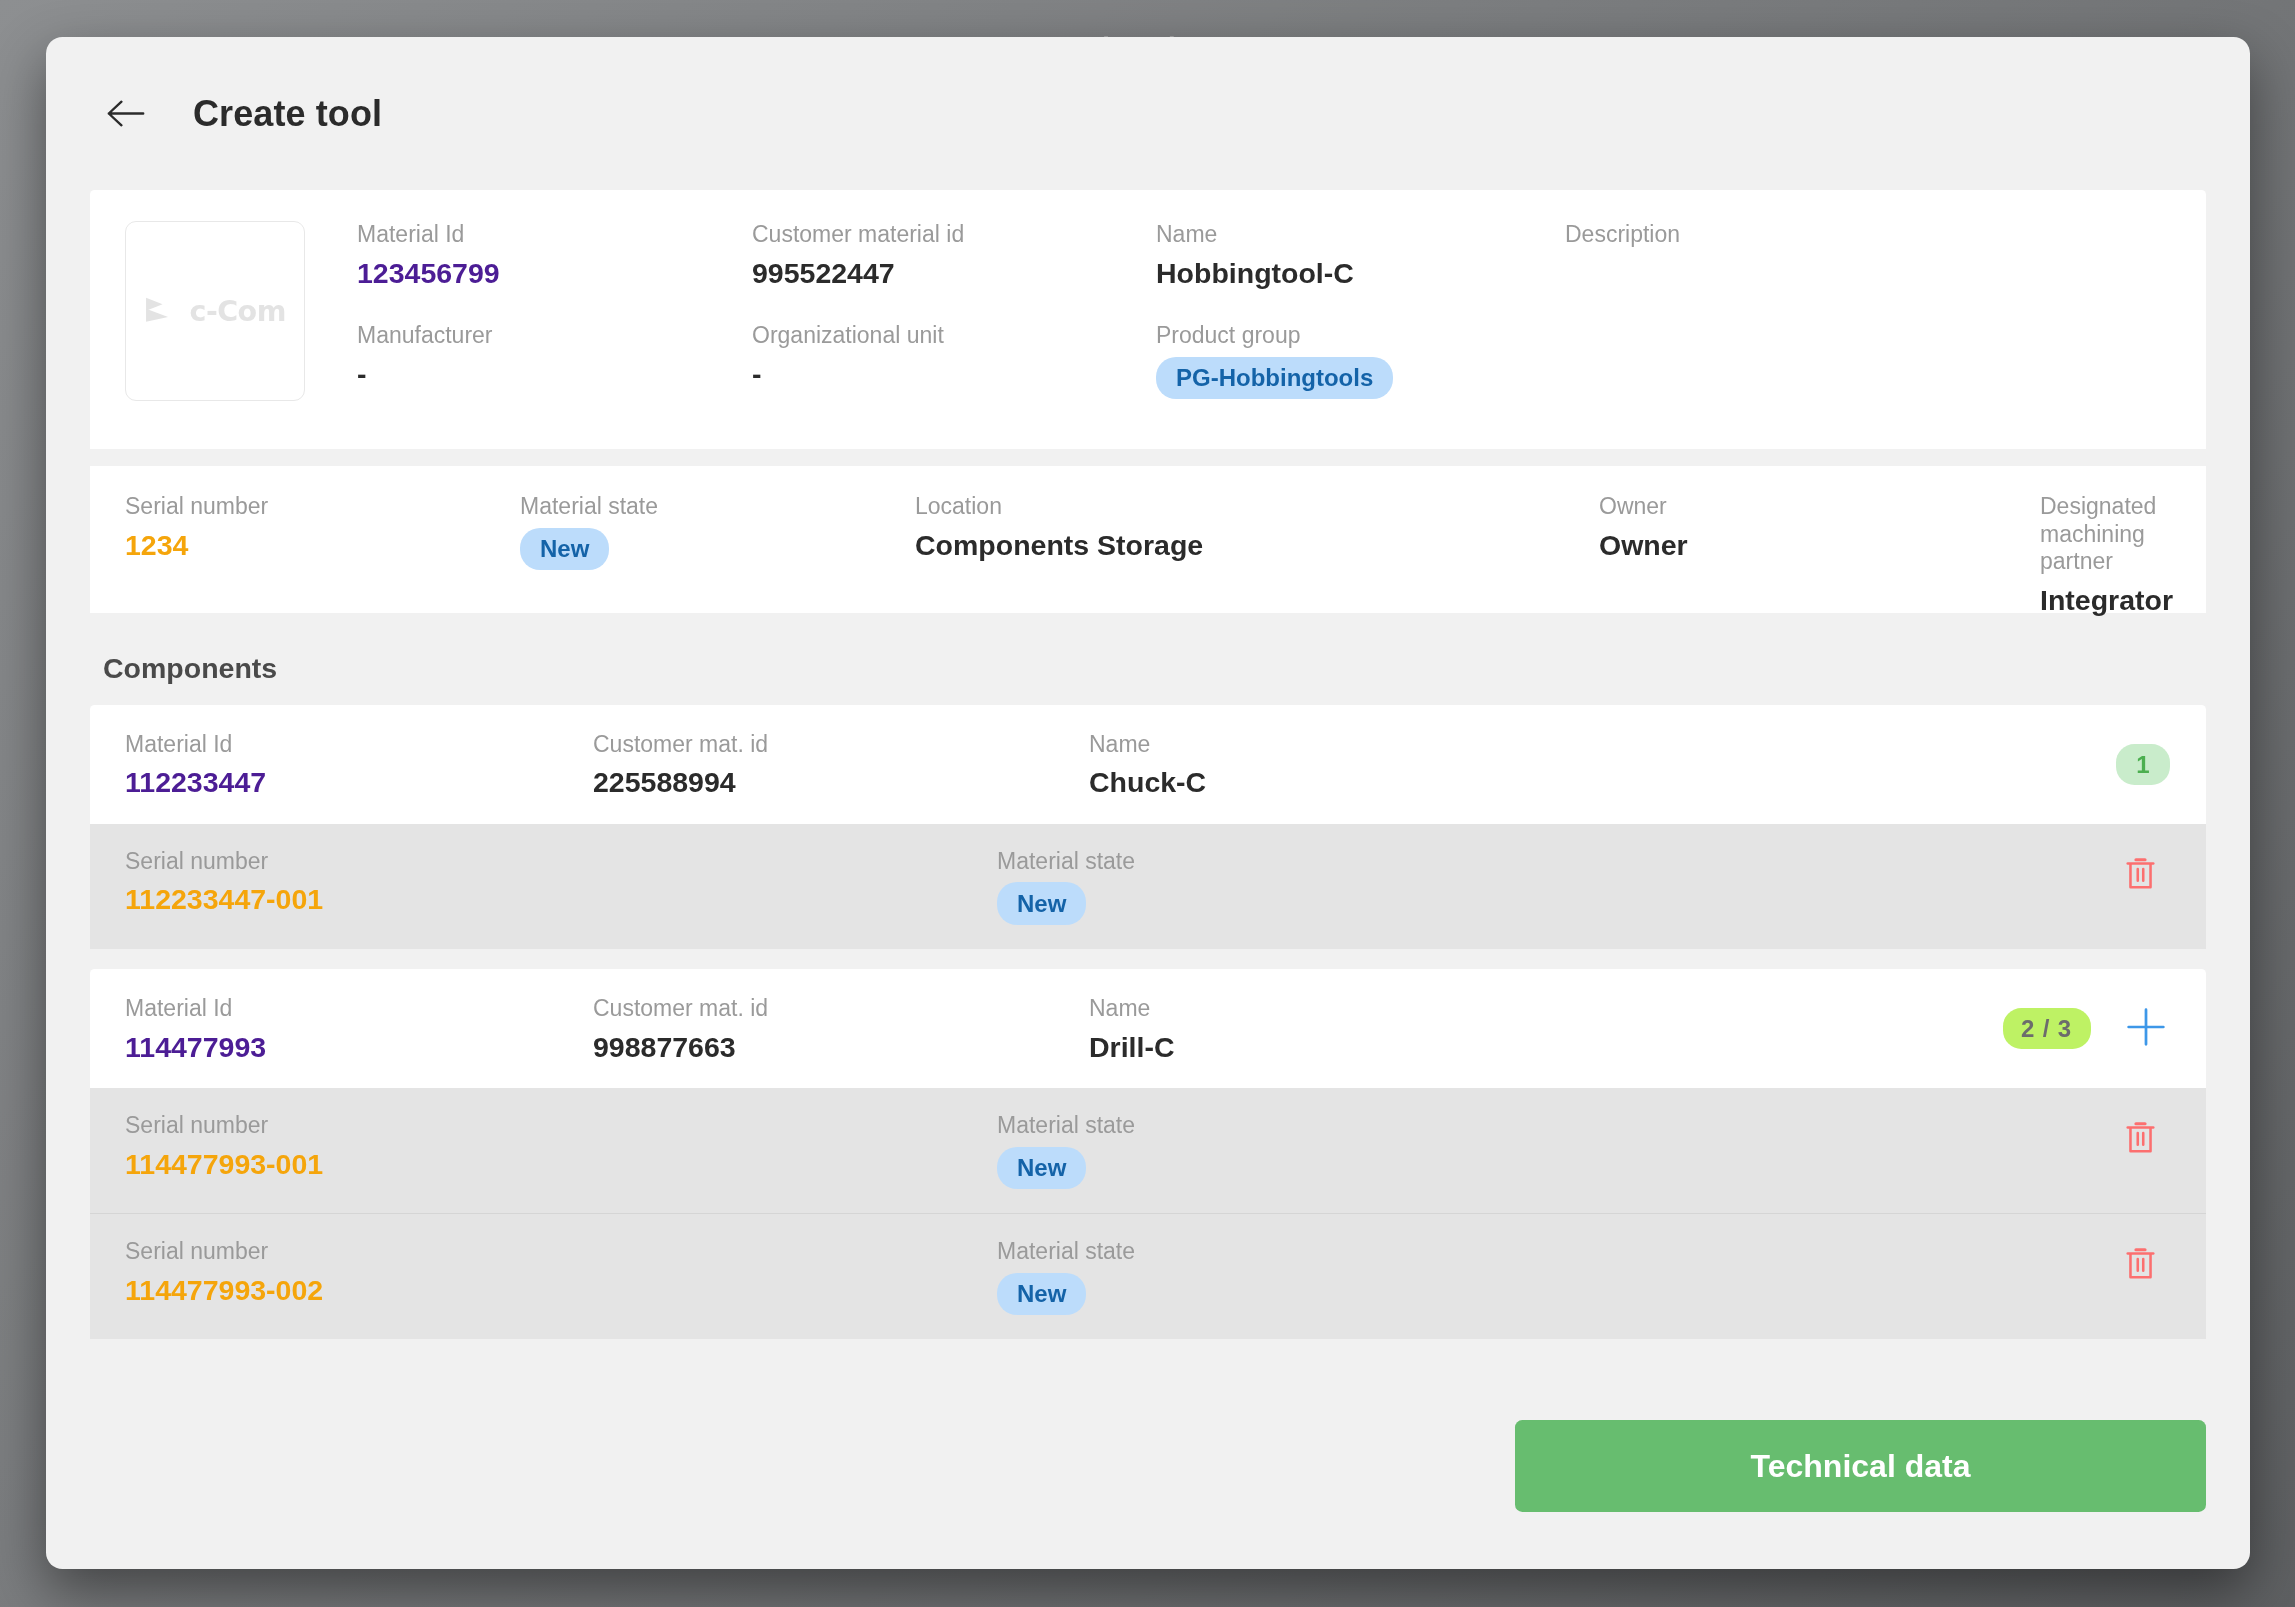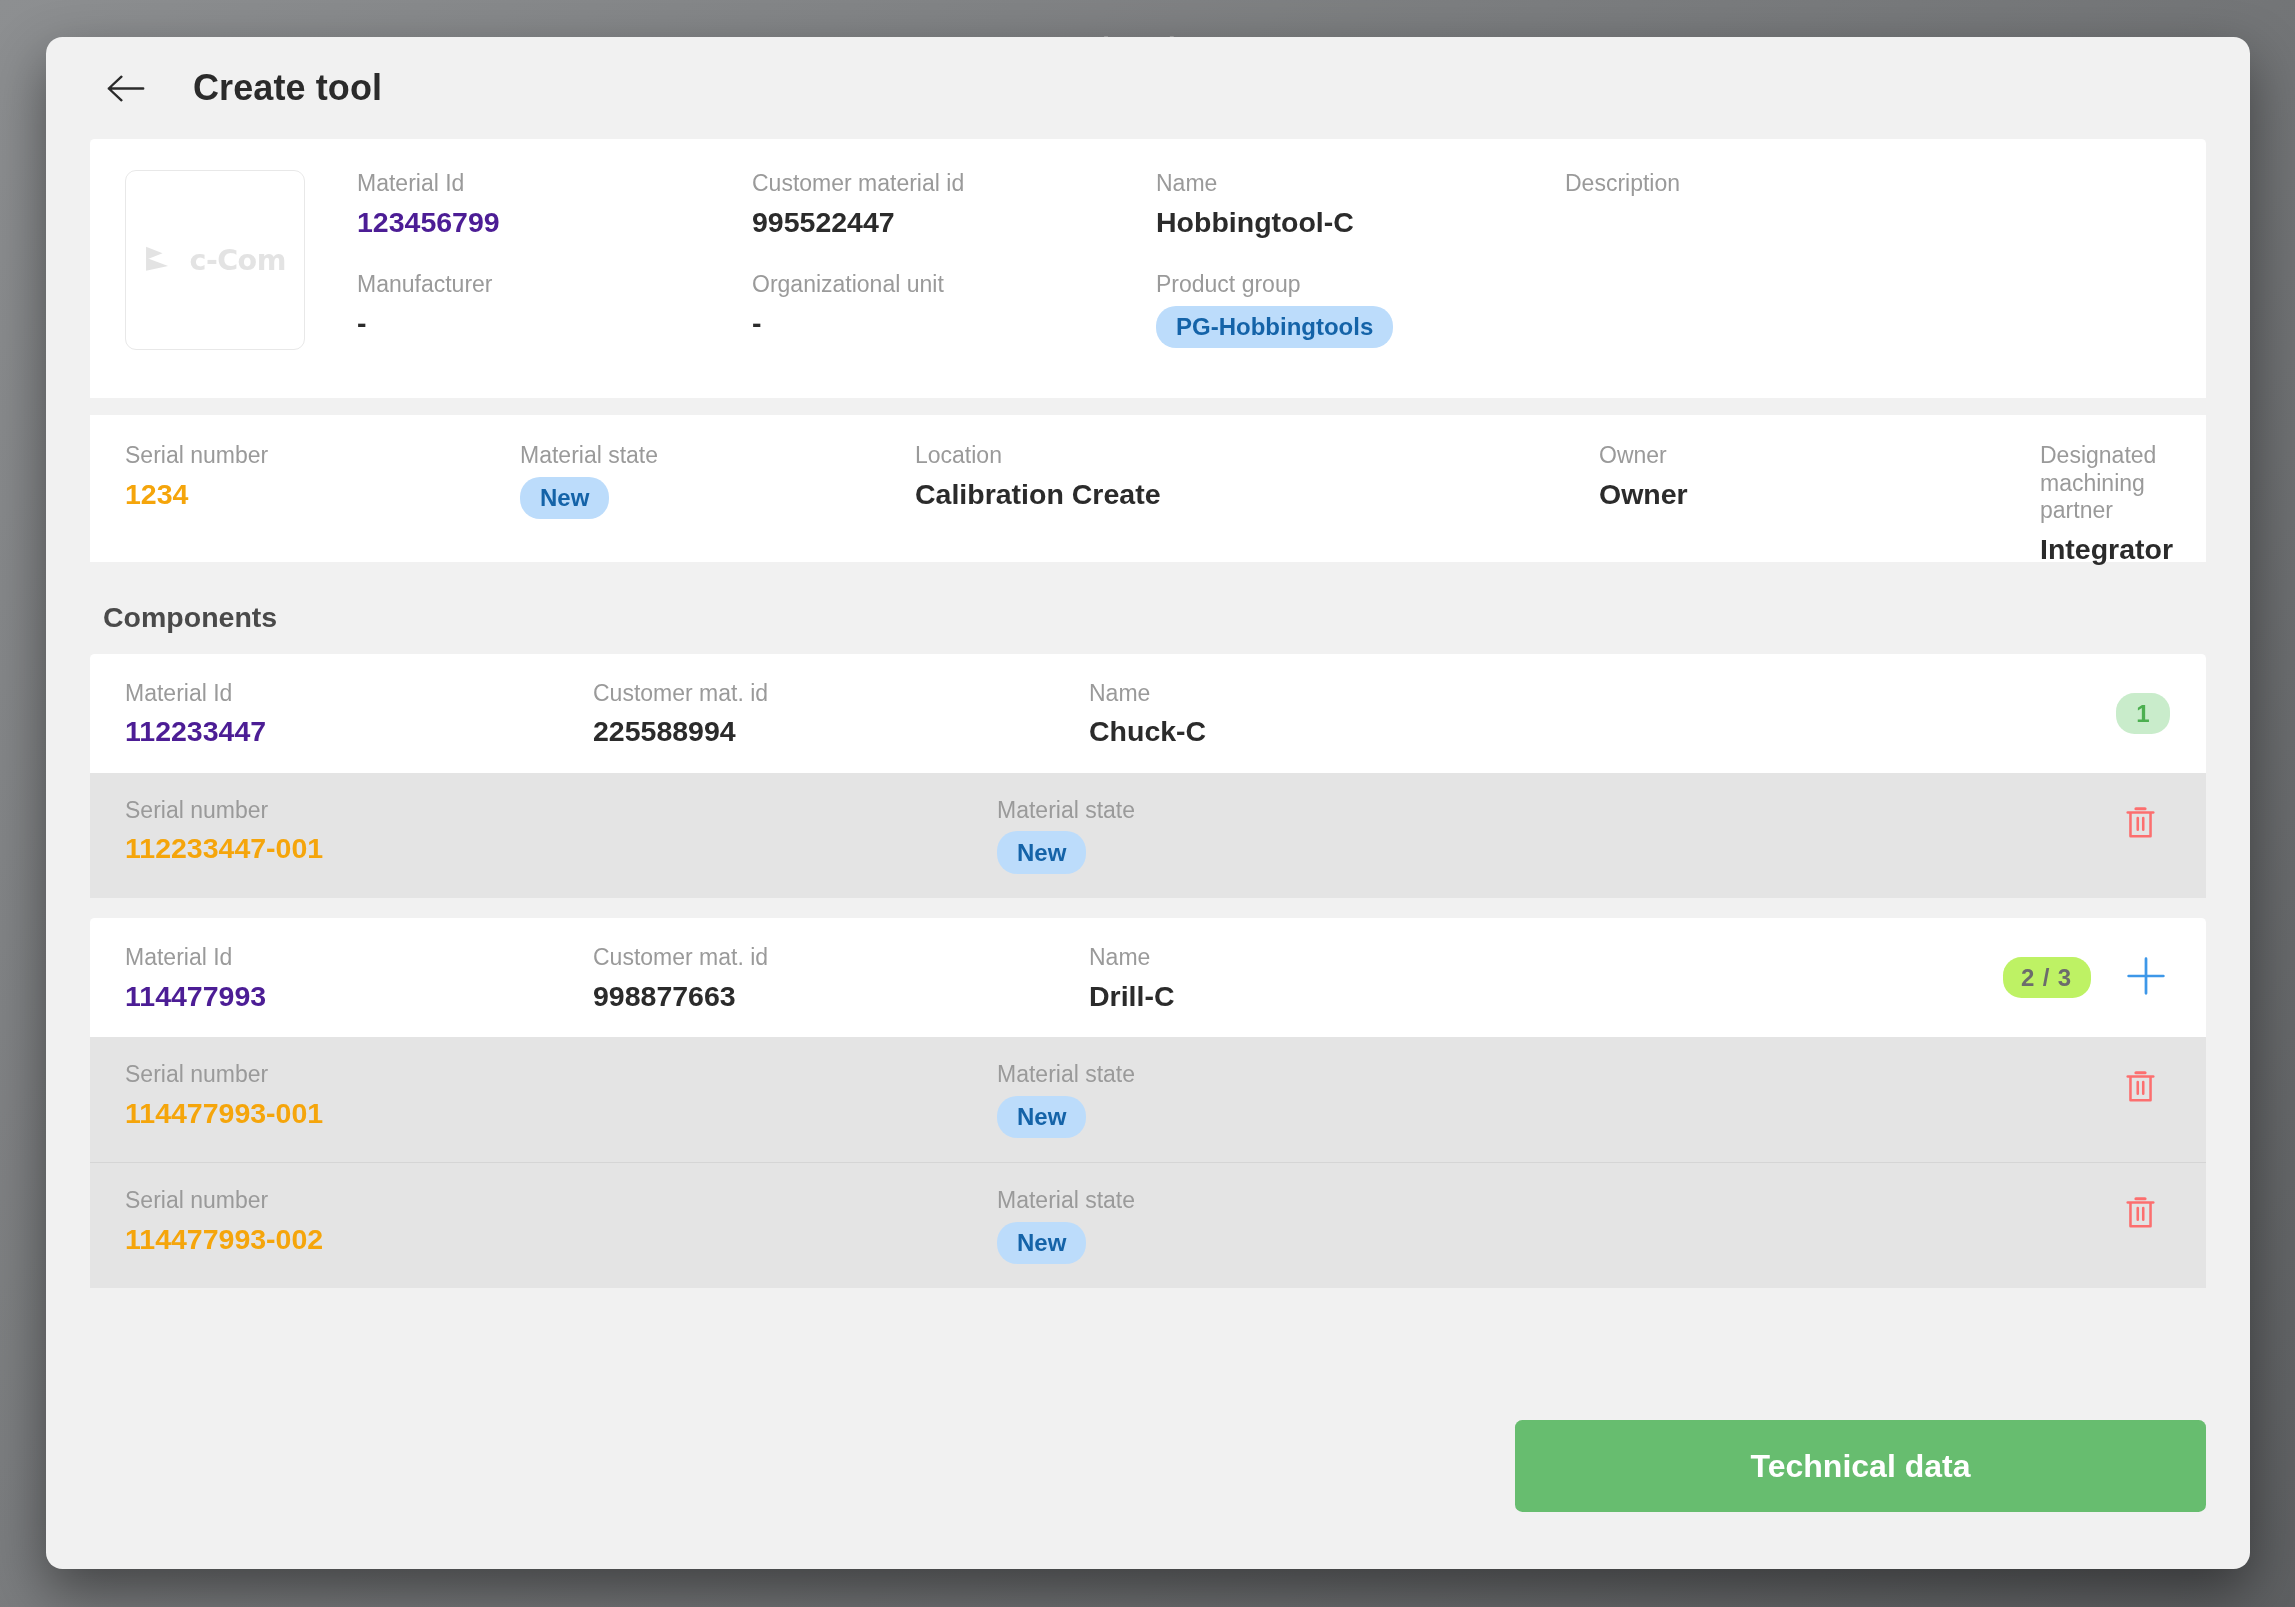--- a/index.html
+++ b/index.html
@@ -32,21 +32,21 @@
     background: #f1f1f1;
     border-radius: 16.5px;
     box-shadow: 0 22px 55px rgba(0,0,0,0.45);
     overflow: hidden;
     display: flex;
     flex-direction: column;
   }
 
   
   .header {
-    height: 102px;
+    height: 153px;
     display: flex;
     align-items: center;
     padding-left: 51px;
     flex: none;
   }
   .back-btn {
     width: 57px; height: 57px;
     display: flex; align-items: center; justify-content: center;
     cursor: pointer;
     background: none; border: none;
@@ -306,21 +306,21 @@
       <div class="fld-value amber">1234</div>
     </div>
     <div>
       <div class="fld-label">Material state</div>
       <div class="pill-wrap">
         <span class="pill">New</span>
       </div>
     </div>
     <div>
       <div class="fld-label">Location</div>
-      <div class="fld-value">Calibration Create</div>
+      <div class="fld-value">Components Storage</div>
     </div>
     <div>
       <div class="fld-label">Owner</div>
       <div class="fld-value">Owner</div>
     </div>
     <div>
       <div class="fld-label">Designated machining partner</div>
       <div class="fld-value">Integrator</div>
     </div>
   </div>

